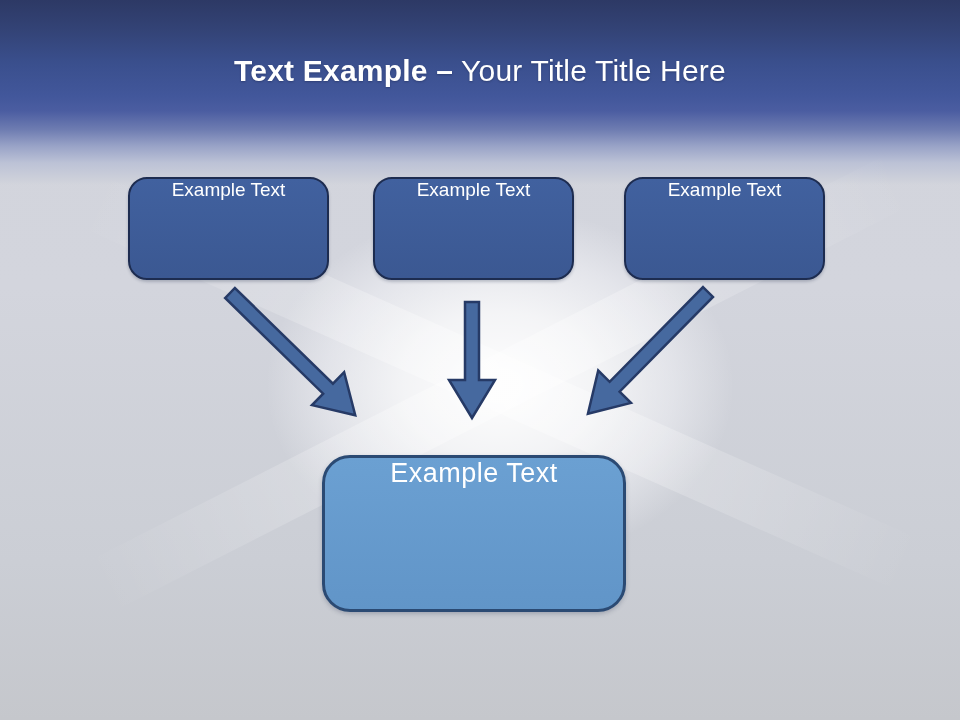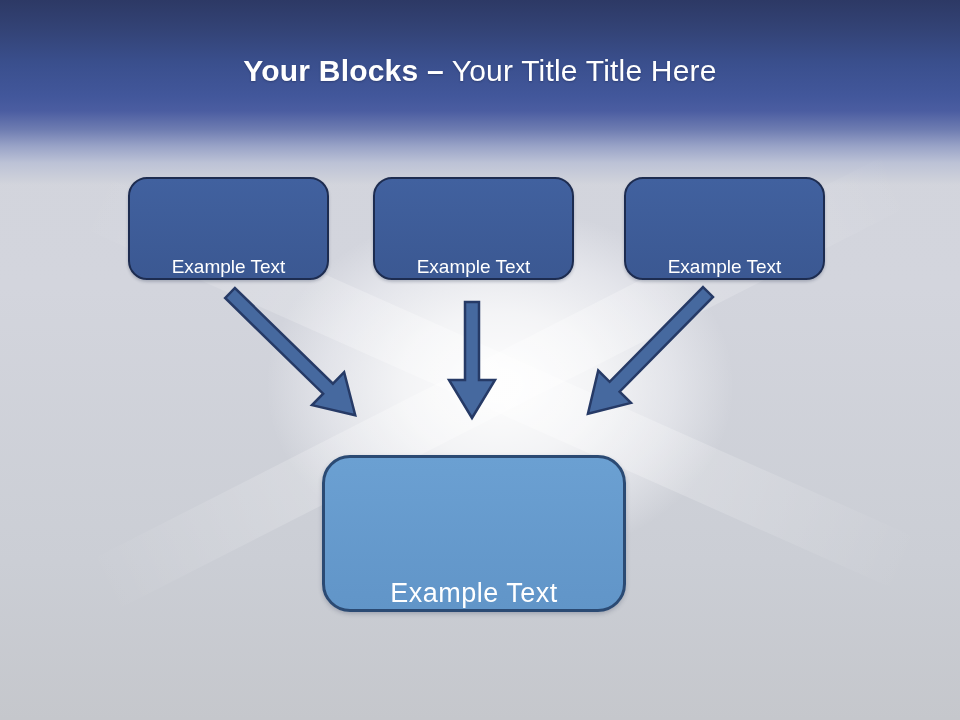--- a/index.html
+++ b/index.html
@@ -68,21 +68,21 @@
     font-weight: 400;
     letter-spacing: 0.2px;
     text-shadow: 0 1px 2px rgba(20,30,60,0.35);
   }
   .title .title-bold { font-weight: 700; }
 
   .block {
     position: absolute;
     z-index: 5;
     display: flex;
-    align-items: flex-end;
+    align-items: flex-start;
     justify-content: center;
     box-sizing: border-box;
     color: #ffffff;
     text-align: center;
   }
   .top-block {
     top: 177px;
     width: 201px;
     height: 103px;
     border-radius: 19px;
@@ -120,21 +120,21 @@
 </head>
 <body>
 
 <div class="slide">
 
   <div class="header-bg"></div>
 
   <div class="burst"></div>
 
   <h1 class="title">
-    <span class="title-bold">Your Blocks –</span>
+    <span class="title-bold">Text Example –</span>
     <span class="title-rest">Your Title Title Here</span>
   </h1>
 
   <div class="block top-block" style="left:128px">
     <span>Example Text</span>
   </div>
   <div class="block top-block" style="left:373px">
     <span>Example Text</span>
   </div>
   <div class="block top-block" style="left:624px">

